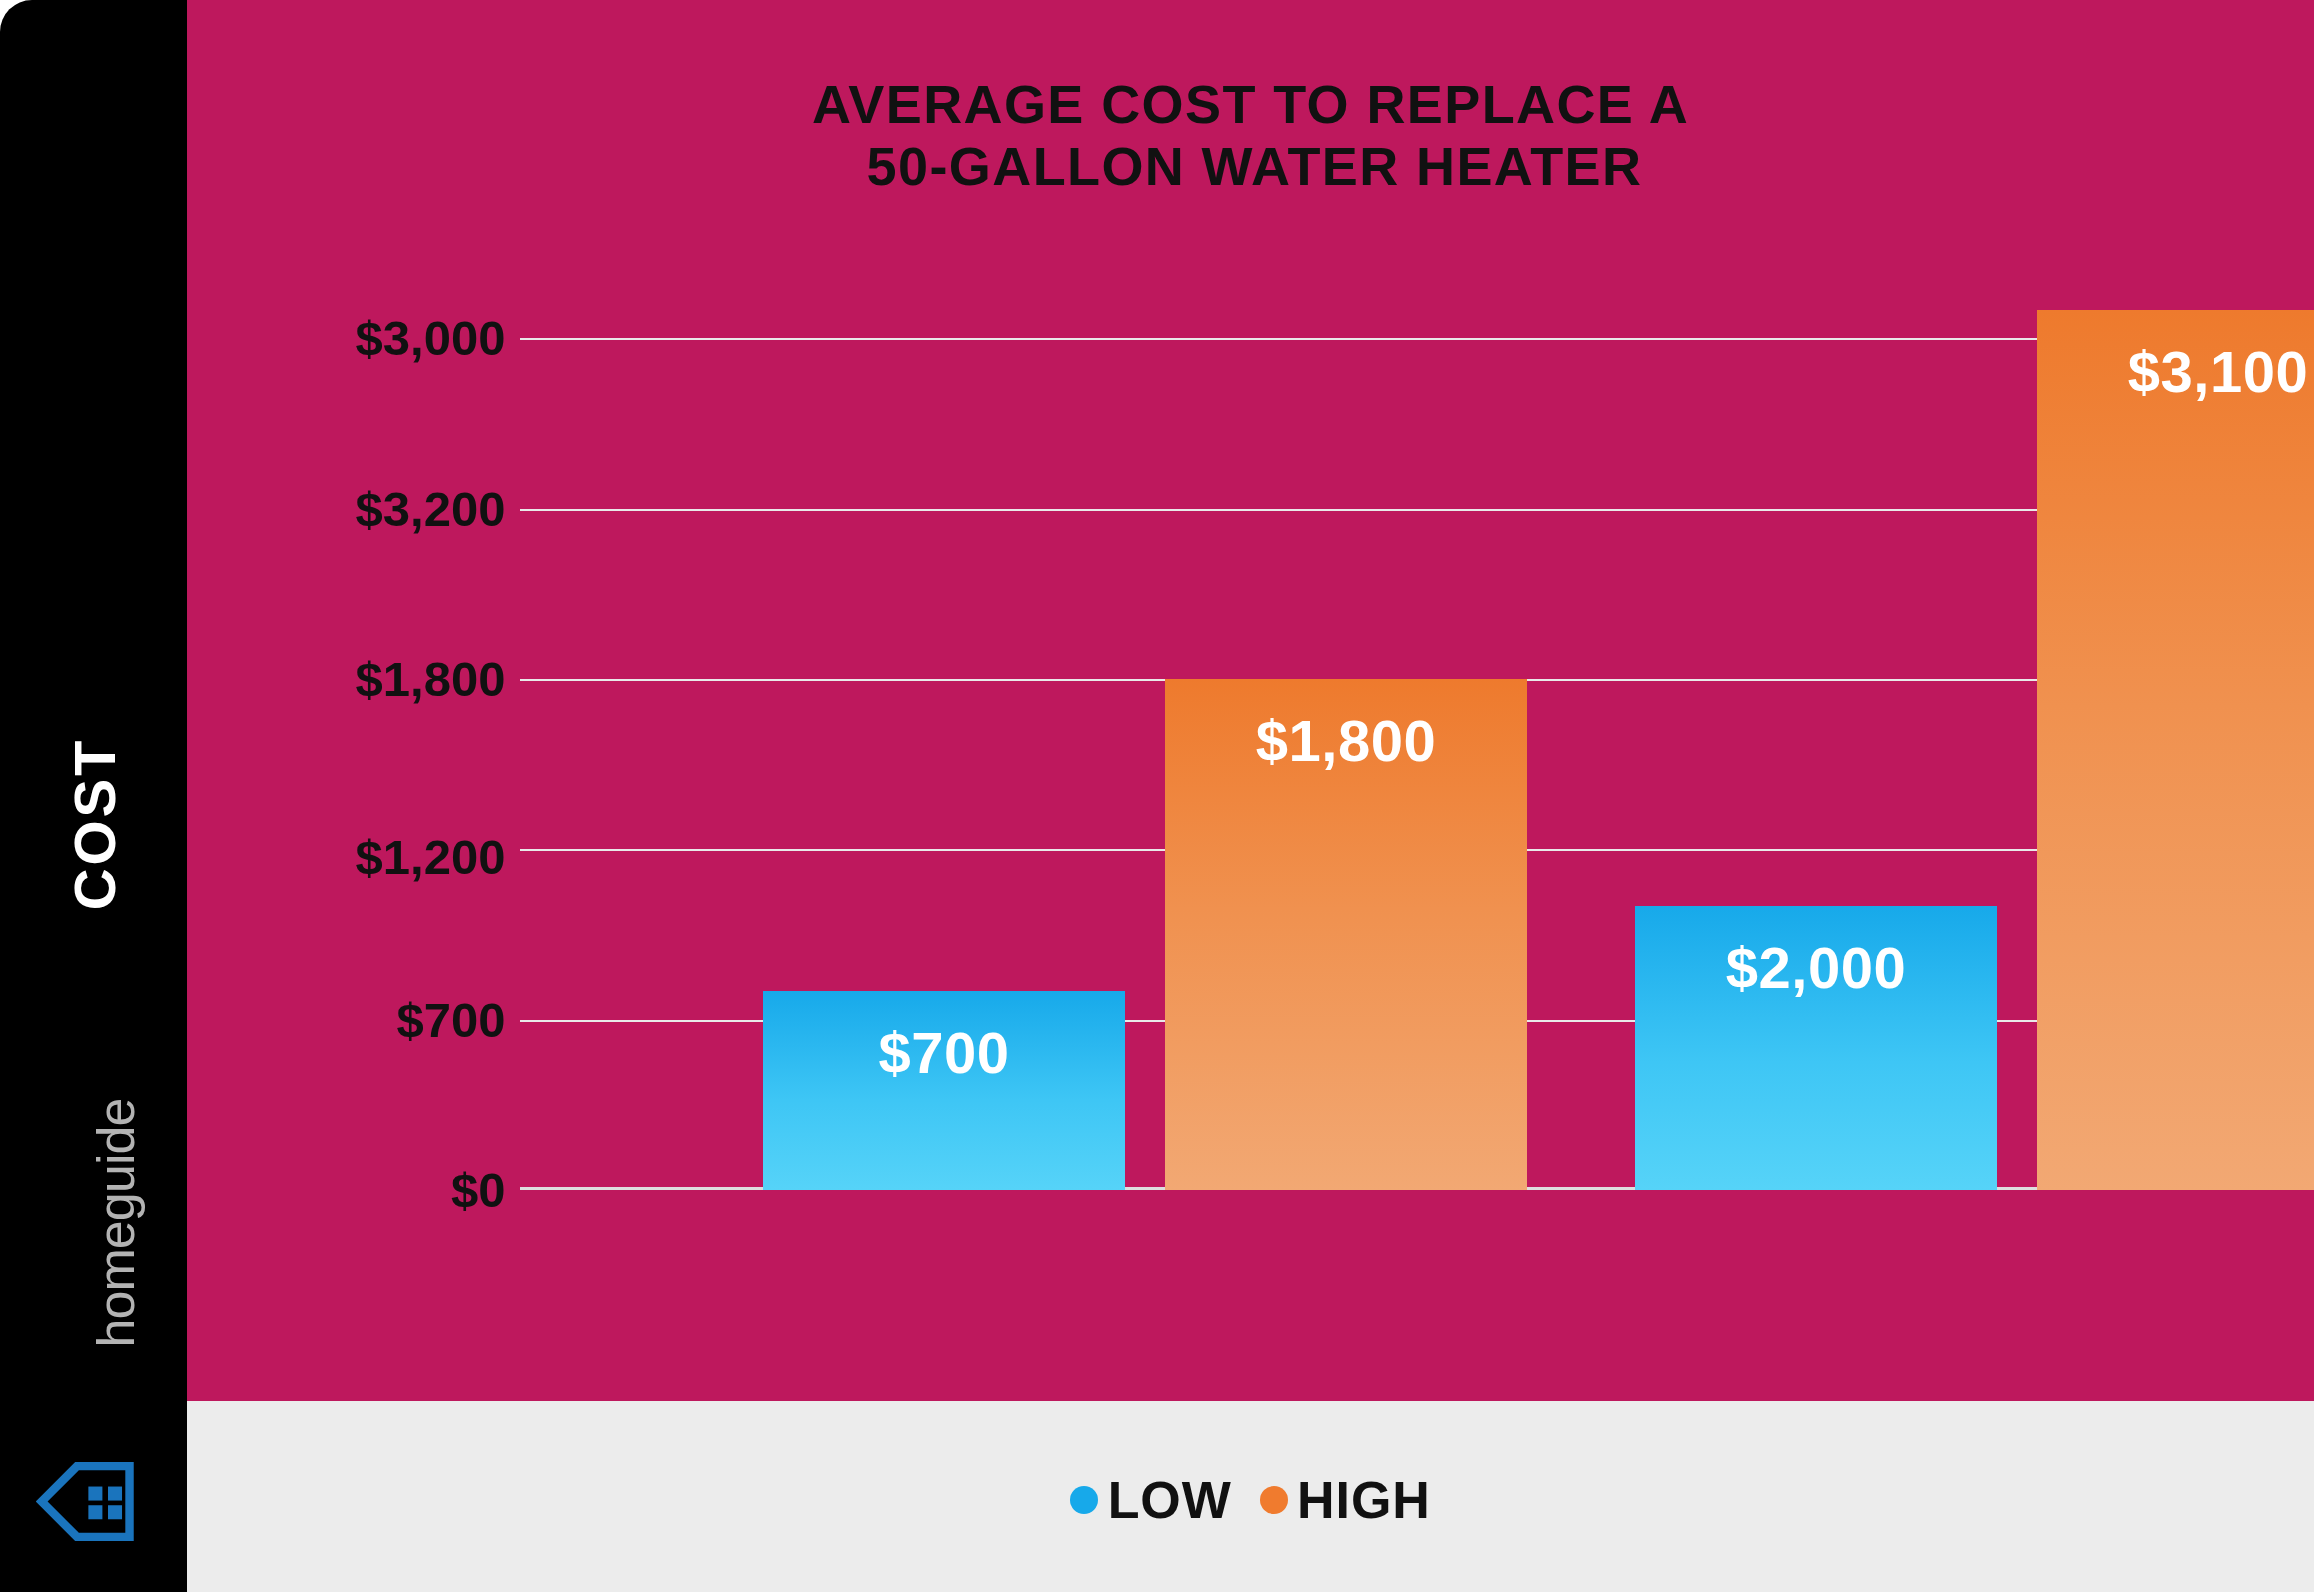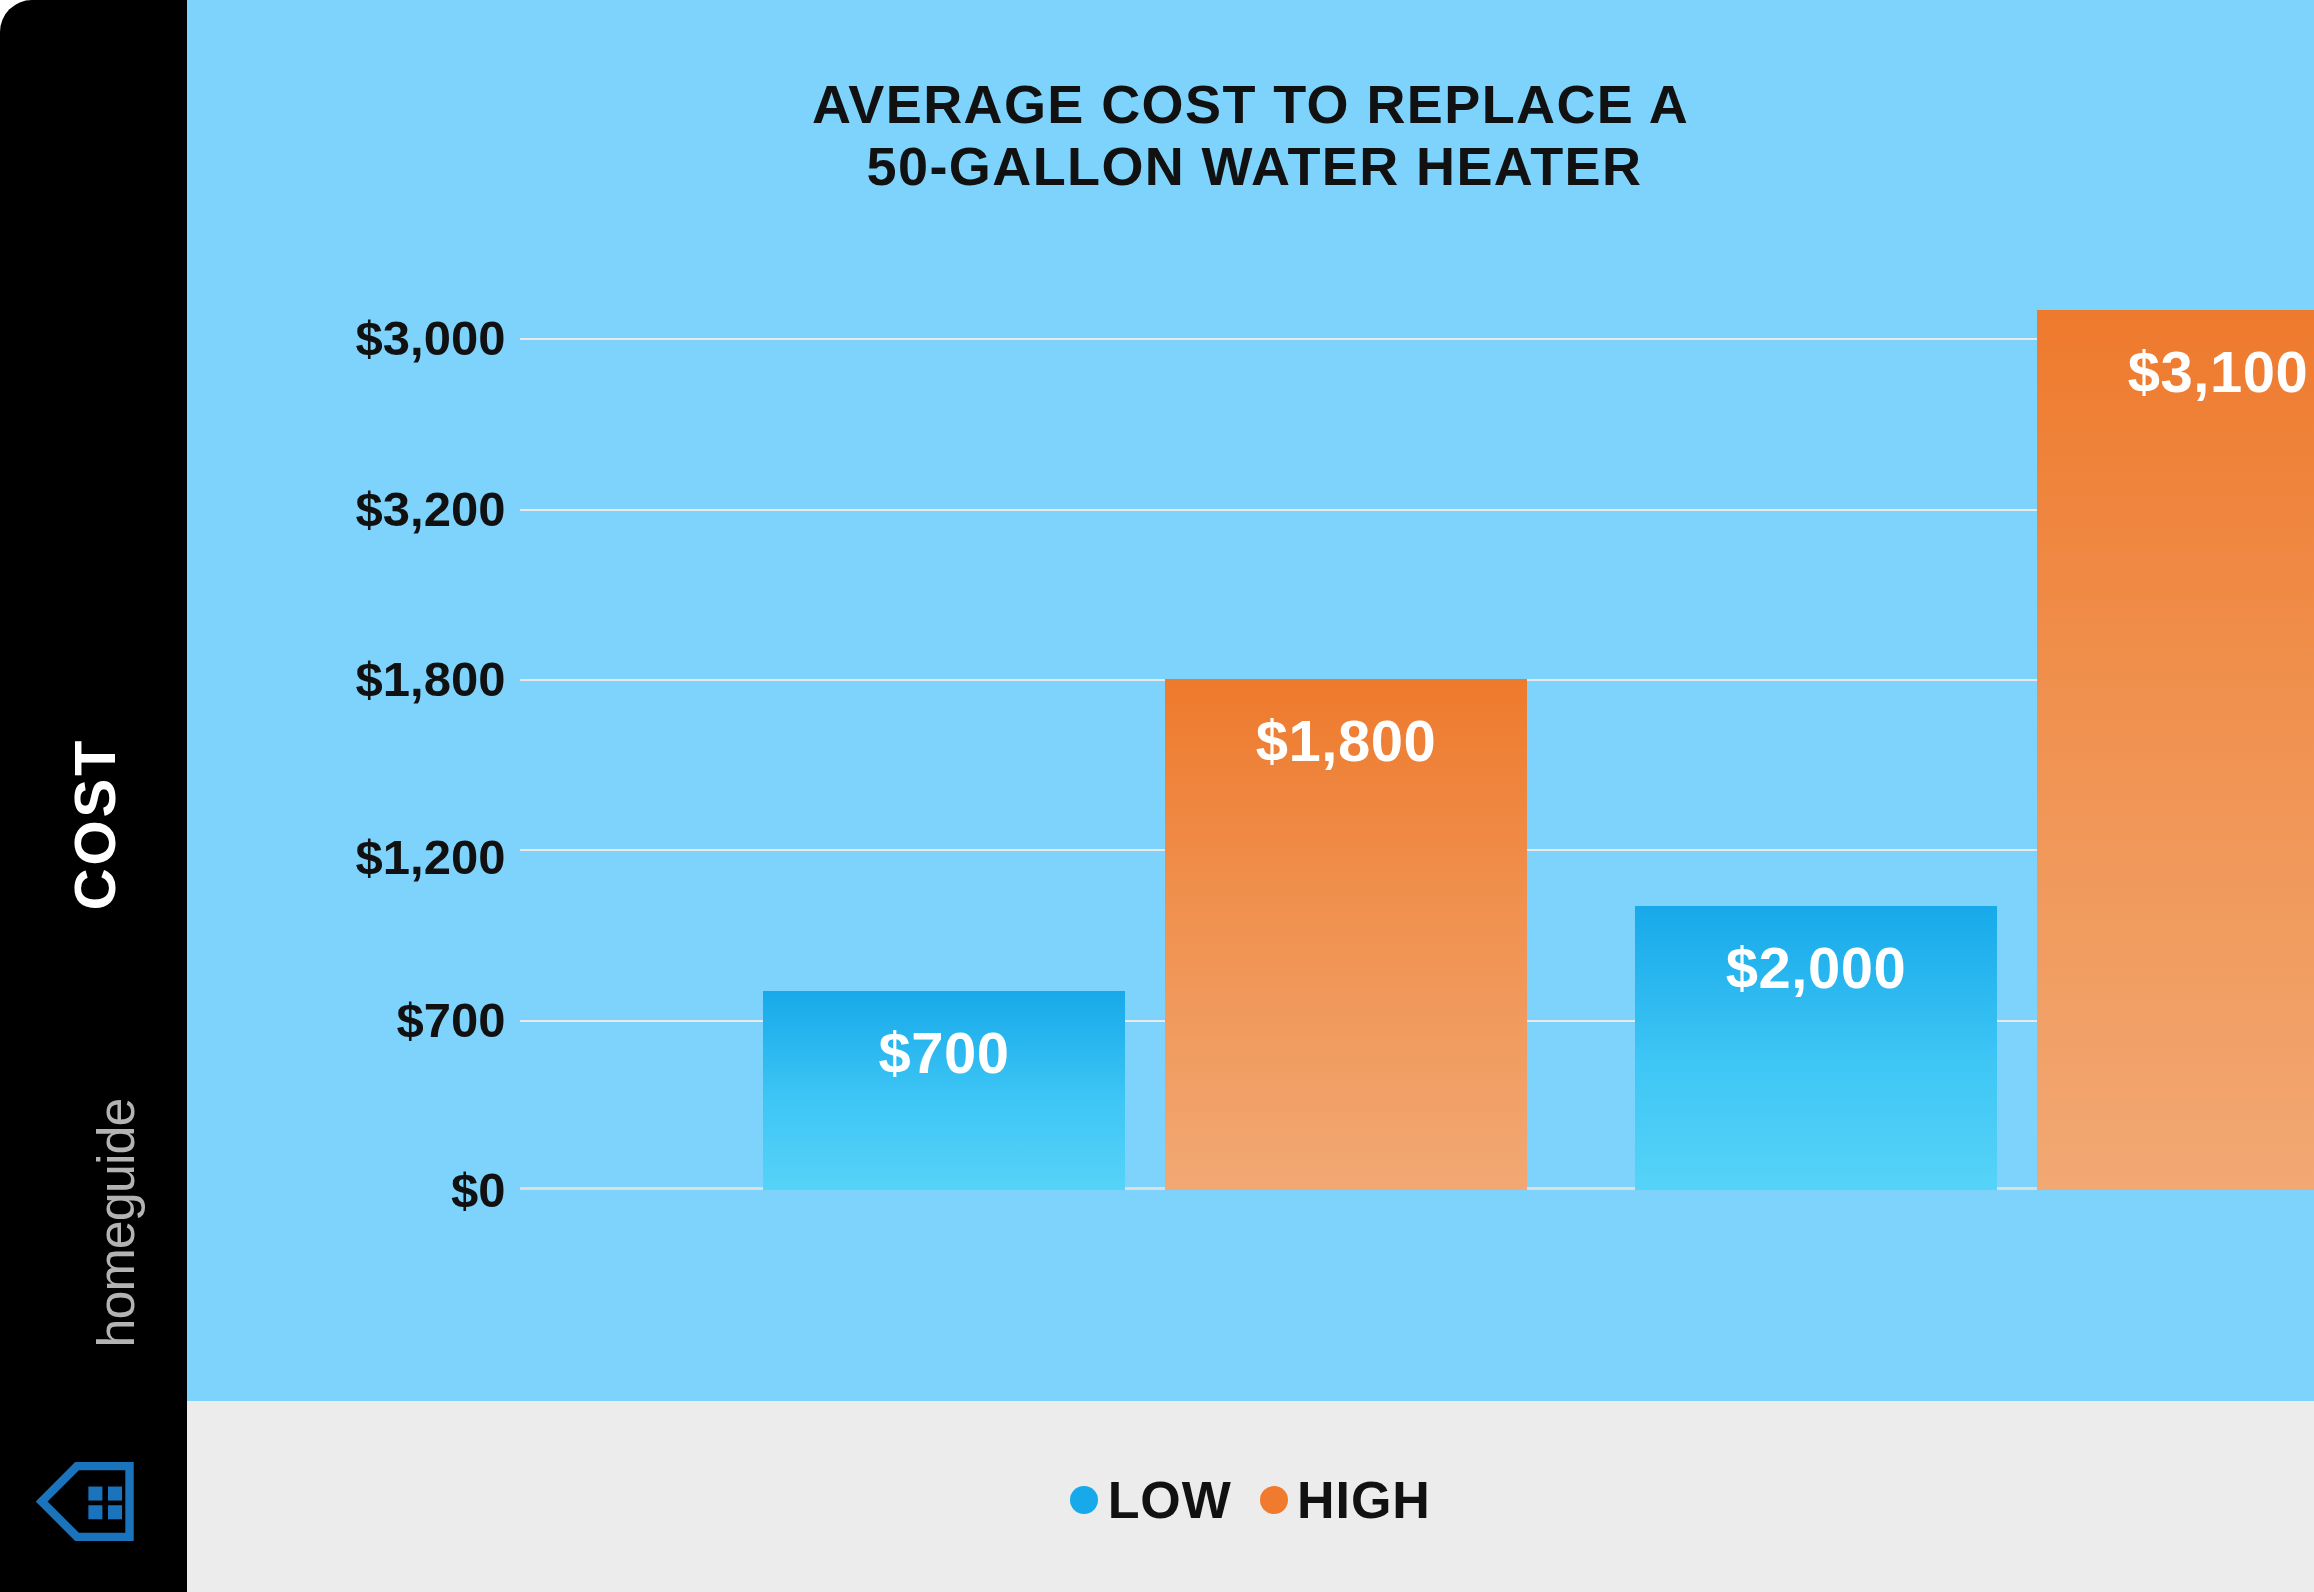--- a/index.html
+++ b/index.html
@@ -75,21 +75,21 @@
     height: 79px;
   }
 
   
   .chart-panel {
     position: absolute;
     left: 187px;
     top: 0;
     width: 2127px;
     height: 1401px;
-    background: #7dd3fc;
+    background: #be185d;
   }
   .chart-title {
     position: absolute;
     left: 0;
     top: 73px;
     width: 2127px;
     text-align: center;
     font-size: 54px;
     font-weight: 700;
     color: #111111;

